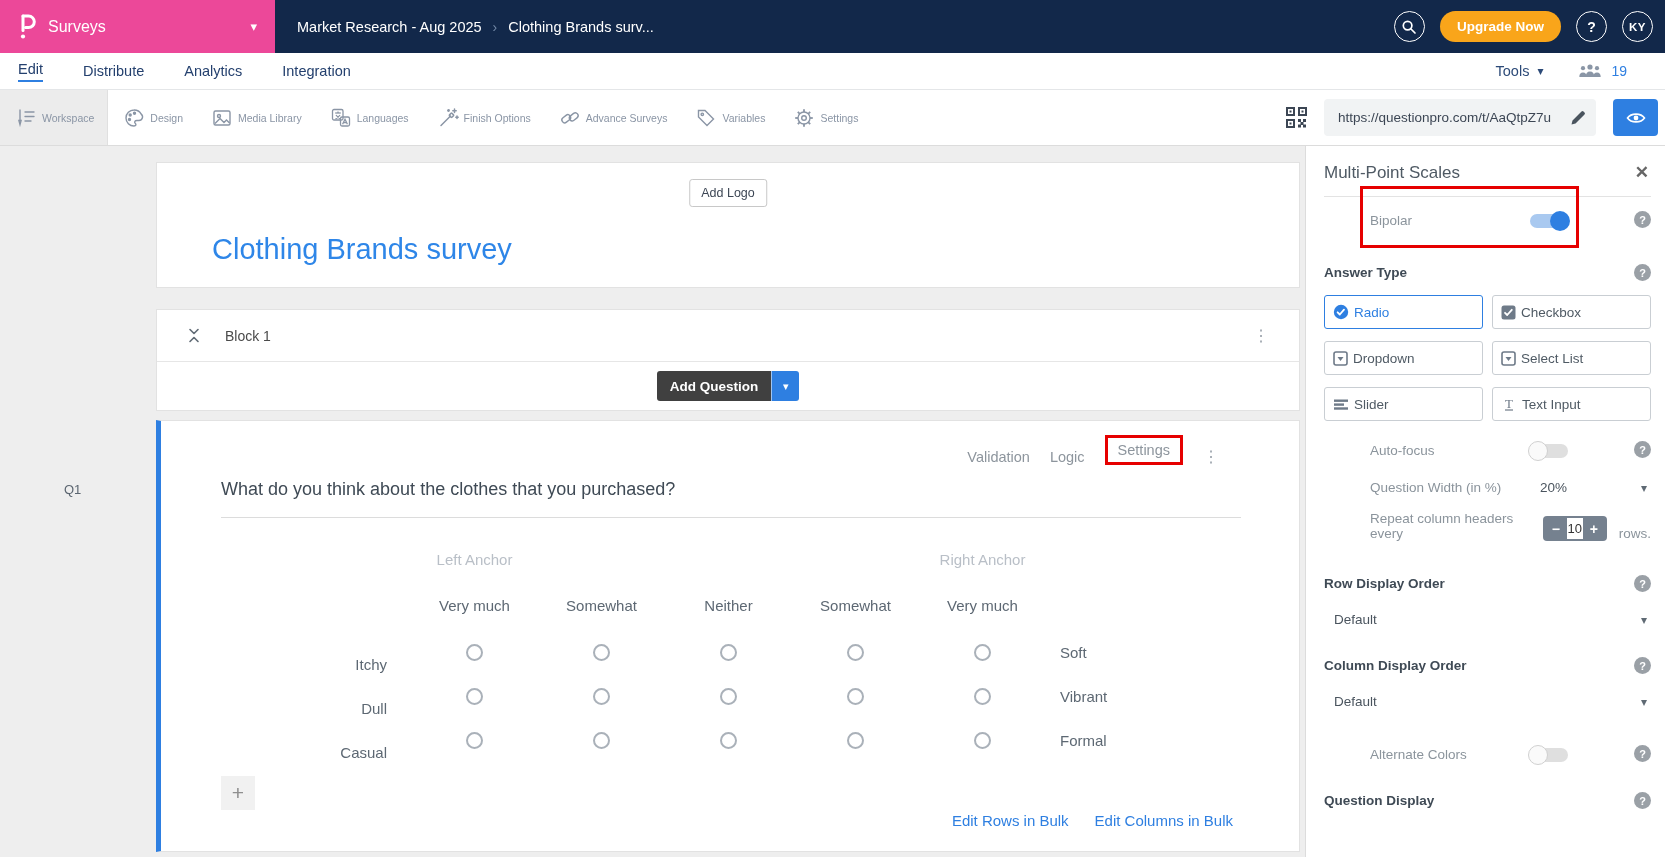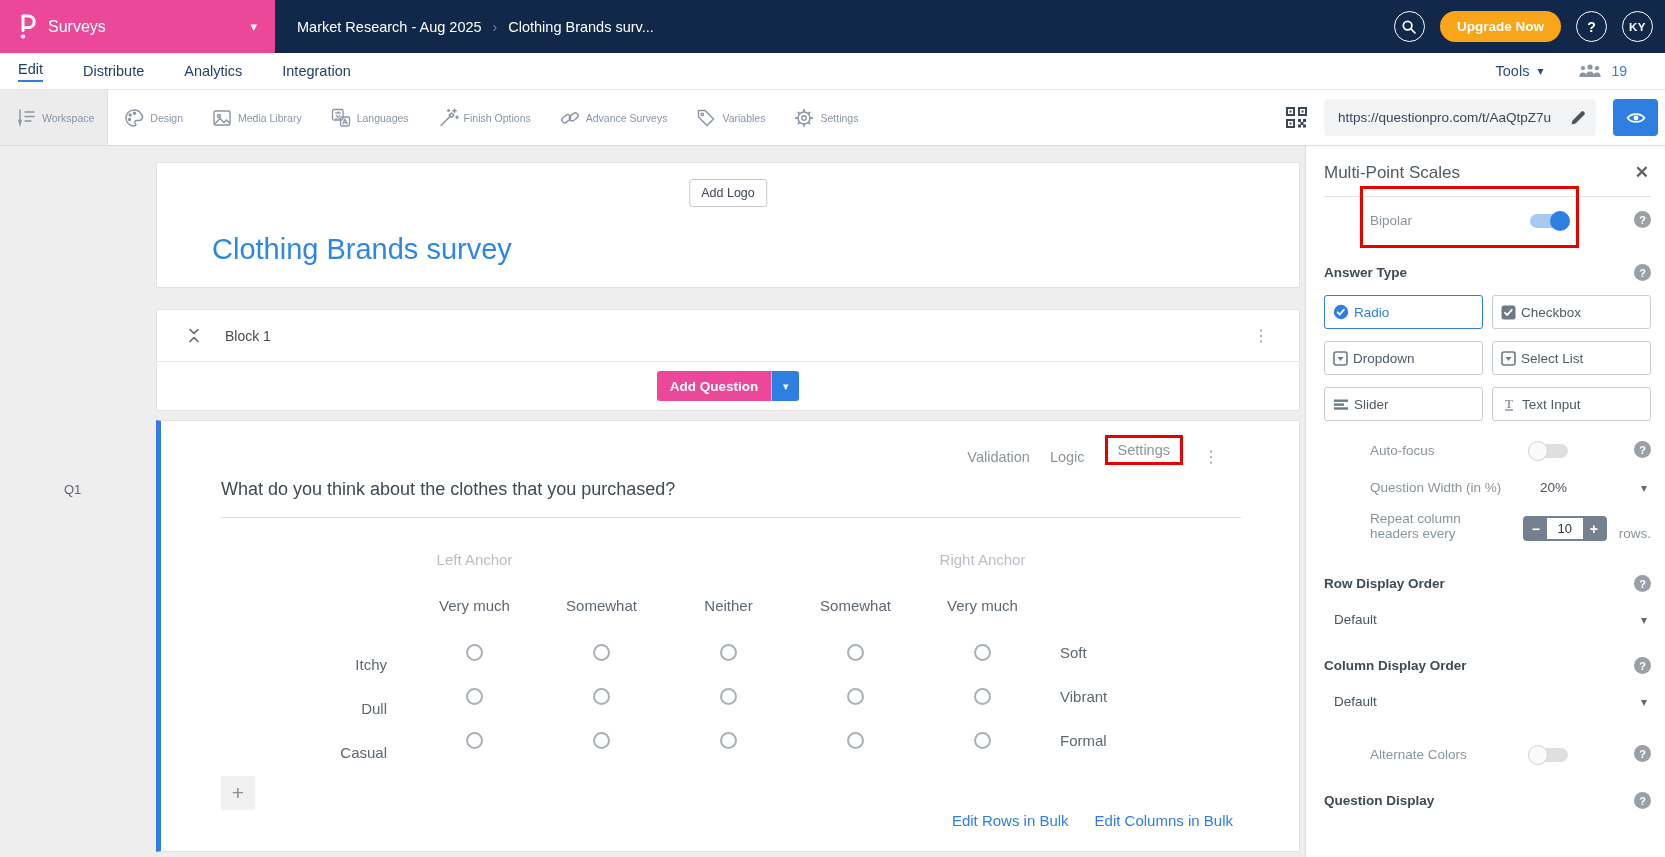--- a/index.html
+++ b/index.html
@@ -51,21 +51,21 @@
   .header-card{margin-top:16px;height:126px;position:relative;}
   .add-logo{position:absolute;top:16px;left:50%;transform:translateX(-50%);background:#fff;
             border:1px solid #c8c8c8;border-radius:3px;padding:6px 11px;font-size:12.5px;color:#3c4654;cursor:pointer;}
   .survey-title{position:absolute;left:55px;top:70px;font-size:29px;color:#2e86e8;cursor:text;}
   .block-card{margin-top:21px;}
   .block-bar{height:51px;display:flex;align-items:center;padding:0 30px;border-bottom:1px solid #e6e6e6;}
   .block-name{margin-left:24px;font-size:14px;color:#4a4a4a;}
   .kebab{color:#9aa2ab;font-size:16px;line-height:1;cursor:pointer;margin-left:auto;}
   .addq-row{height:48px;display:flex;align-items:center;justify-content:center;}
   .addq{display:flex;height:30px;border-radius:3px;overflow:hidden;cursor:pointer;}
-  .addq-main{background:#ec4899;color:#fff;font-size:13.5px;font-weight:bold;display:flex;
+  .addq-main{background:#404040;color:#fff;font-size:13.5px;font-weight:bold;display:flex;
              align-items:center;padding:10px 13px;}
   .addq-caret{background:#2e7fe1;border-left:1px solid rgba(255,255,255,.55);width:27px;display:flex;
               align-items:center;justify-content:center;}
   .addq-caret .caret{color:#fff;font-size:11px;}
   
   .question-card{margin-top:9px;height:432px;border-left:5px solid #2e7fe1;position:relative;}
   .q-links{display:flex;align-items:flex-end;justify-content:flex-end;gap:20px;padding:14px 80px 0 0;}
   .q-link{font-size:14.5px;color:#8d959d;cursor:pointer;}
   .red-outline{border:3px solid #e60000;padding:4px 10px;}
   .q-links .kebab{margin-left:0;}
@@ -116,21 +116,21 @@
   .prow{display:flex;align-items:flex-end;margin-left:46px;}
   .mt20{margin-top:20px;} .mt22{margin-top:22px;} .mt16{margin-top:16px;}
   .mt34{margin-top:34px;} .mt30{margin-top:30px;} .mt36{margin-top:36px;}
   .p-value{font-size:13.5px;color:#4a545e;}
   .dk-caret{color:#5f6a74;font-size:12px;}
   .right-slot{margin-left:auto;margin-right:4px;}
   .stepper{display:flex;align-items:center;background:#75818f;border-radius:4px;padding:2px;height:25px;
            box-sizing:border-box;margin-left:26px;}
   .step-btn{width:22px;height:21px;display:flex;align-items:center;justify-content:center;color:#fff;
             font-size:14px;font-weight:bold;cursor:pointer;}
-  .step-input{width:36px;height:21px;border:none;background:#fff;font-size:13px;color:#333;text-align:center;
+  .step-input{width:16px;height:21px;border:none;background:#fff;font-size:13px;color:#333;text-align:center;
               font-family:"Liberation Sans",sans-serif;padding:0;}
   .rows-suffix{margin-left:12px;}
   .p-select{display:flex;align-items:center;margin-top:20px;padding-left:10px;cursor:pointer;}
   svg{display:block;}
 </style>
 </head>
 <body>
 
 <div class="screen">
 

